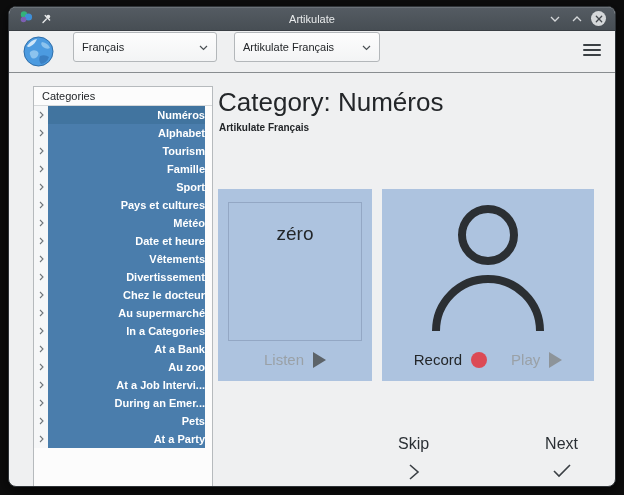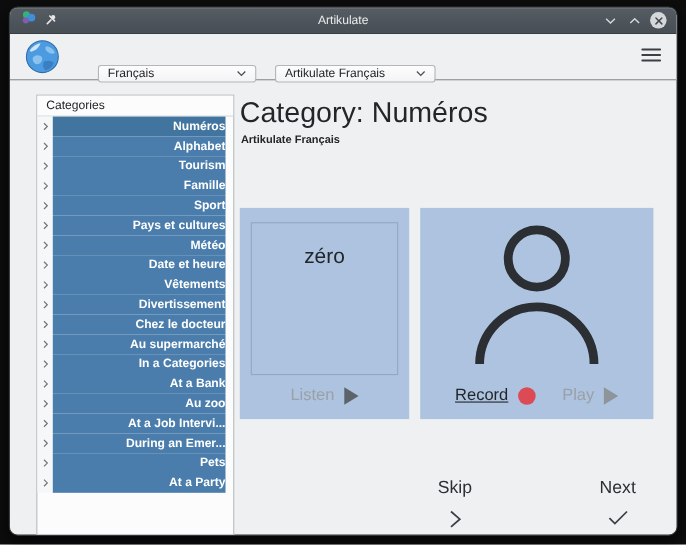--- a/index.html
+++ b/index.html
@@ -33,25 +33,25 @@
   .winbtn { width:15px; height:15px; display:flex; align-items:center; justify-content:center; cursor:pointer; }
   .closebtn { width:15px; height:15px; border-radius:50%; background:#d5d8da; display:flex; align-items:center; justify-content:center; cursor:pointer; }
   
   .toolbar {
     position:absolute; left:0; top:24px; right:0; height:42px;
     background:#eff0f1;
     border-bottom:1px solid #898d90;
   }
   .globe { position:absolute; left:14px; top:5px; }
   .combo {
-    position:absolute; top:28px; height:16px;
+    position:absolute; top:1px; height:30px;
     background:linear-gradient(#fdfdfd,#f3f4f5);
     border:1px solid #b3b7ba; border-radius:3px;
     display:flex; align-items:center; justify-content:space-between;
-    padding:0 8px; font-size:11px; color:#232629; cursor:pointer;margin-left:16px;
+    padding:0 8px; font-size:11px; color:#232629; cursor:pointer;
   }
   .combo-lang { left:64px; width:144px; }
   .combo-course { left:225px; width:146px; }
   .hamburger { position:absolute; right:14px; top:12px; width:18px; height:14px;
     display:flex; flex-direction:column; justify-content:space-between; cursor:pointer; padding:1px 0;}
   .hamburger span { display:block; height:2px; background:#3b4044; border-radius:1px; }
   
   .sidebar {
     position:absolute; left:24px; top:79px; width:180px; height:480px;
     background:#fcfcfc; border:1px solid #b6babd;
@@ -94,21 +94,21 @@
   .phrase-text {
     text-align:center; margin-top:20px; font-size:19px; color:#232629;
   }
   .btn-row {
     position:absolute; left:0; right:0; bottom:13px;
     display:flex; align-items:center; justify-content:center; gap:9px;
   }
   .btn-row-record { justify-content:center; gap:10px; }
   .tbtn { display:flex; align-items:center; gap:9px; cursor:pointer; font-size:15px; }
   .lbl-disabled { color:#9aa1a7; }
-  .lbl-dark { color:#232629;text-decoration:underline; }
+  .lbl-dark { color:#232629; }
   .tri {
     width:0; height:0;
     border-top:8px solid transparent; border-bottom:8px solid transparent;
   }
   .tri-dark  { border-left:13px solid #5c6369; }
   .tri-gray  { border-left:13px solid #8d949a; }
   .rec-dot { width:16px; height:16px; border-radius:50%; background:#dc4a55; }
   .person-wrap { position:absolute; left:0; right:0; top:14px; display:flex; justify-content:center; }
   .nav-row {
     position:absolute; top:428px; left:373px; width:212px;

